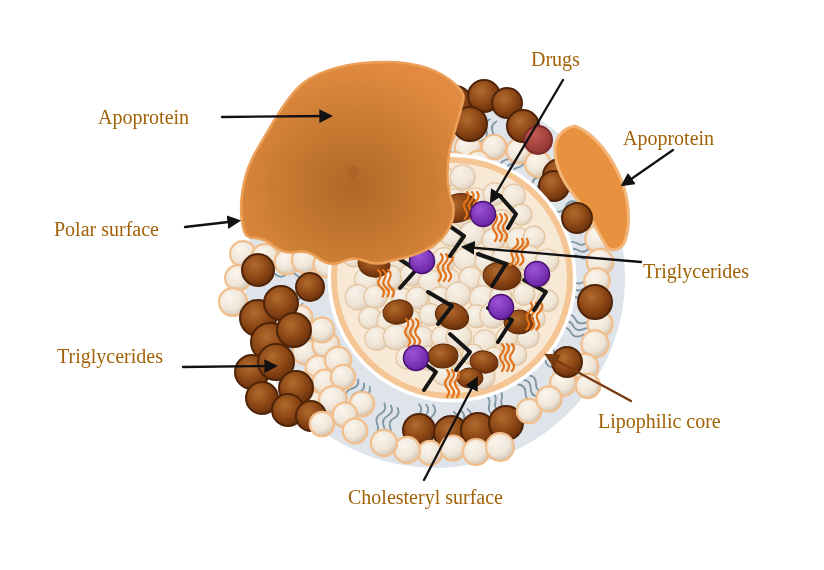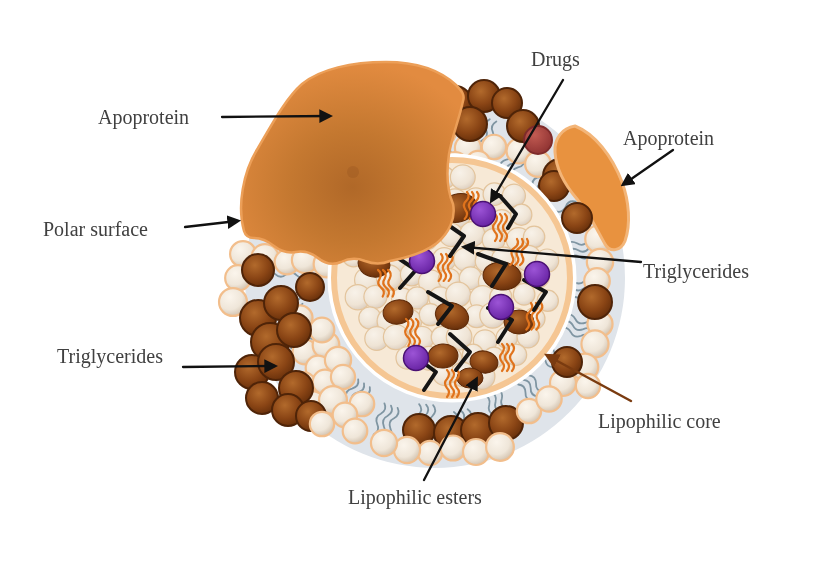--- a/index.html
+++ b/index.html
@@ -1,19 +1,19 @@
 <!DOCTYPE html>
 <html><head>
 <meta charset="utf-8">
 <style>
   html,body{margin:0;padding:0;background:#fff;}
   #canvas{position:relative;width:824px;height:570px;background:#fff;overflow:hidden;
           font-family:"Liberation Serif","DejaVu Serif",serif;}
   #particle-svg{position:absolute;left:0;top:0;}
-  .label{position:absolute;font-size:20px;color:#404040;white-space:nowrap;line-height:26px;}
+  .label{position:absolute;font-size:20px;color:#a16207;white-space:nowrap;line-height:26px;}
 </style>
 </head>
 <body>
 
 <div id="canvas">
 
   <svg id="particle-svg" width="824" height="570" viewBox="0 0 824 570">
       <defs>
         <radialGradient id="gCream" cx="38%" cy="32%" r="75%">
           <stop offset="0%" stop-color="#FBF5EC"></stop>
@@ -363,28 +363,28 @@
         <line x1="673" y1="150" x2="624" y2="184" stroke="#111111" stroke-width="2.3" marker-end="url(#ahB)"></line>
         <line x1="641" y1="262" x2="465" y2="247" stroke="#111111" stroke-width="2.3" marker-end="url(#ahB)"></line>
         <line x1="183" y1="367" x2="274" y2="366" stroke="#111111" stroke-width="2.3" marker-end="url(#ahB)"></line>
         <line x1="424" y1="480" x2="476" y2="380" stroke="#111111" stroke-width="2.3" marker-end="url(#ahB)"></line>
         <line x1="631" y1="401" x2="548" y2="356" stroke="#7A3B10" stroke-width="2.5" marker-end="url(#ahBr)"></line>
       </g>
     </svg>
 
   <div class="label" style="left:98px;top:104px;">Apoprotein</div>
 
-  <div class="label" style="left:43px;top:216px;">Polar surface</div>
+  <div class="label" style="left:54px;top:216px;">Polar surface</div>
 
   <div class="label" style="left:531px;top:46px;">Drugs</div>
 
   <div class="label" style="left:623px;top:125px;">Apoprotein</div>
 
   <div class="label" style="left:643px;top:258px;">Triglycerides</div>
 
   <div class="label" style="left:57px;top:343px;">
     <div>Triglycerides</div>
   </div>
 
   <div class="label" style="left:572px;top:408px;margin-left:26px;">Lipophilic core</div>
 
-  <div class="label" style="left:348px;top:484px;">Lipophilic esters</div>
+  <div class="label" style="left:348px;top:484px;">Cholesteryl surface</div>
 </div>
 
 </body></html>

